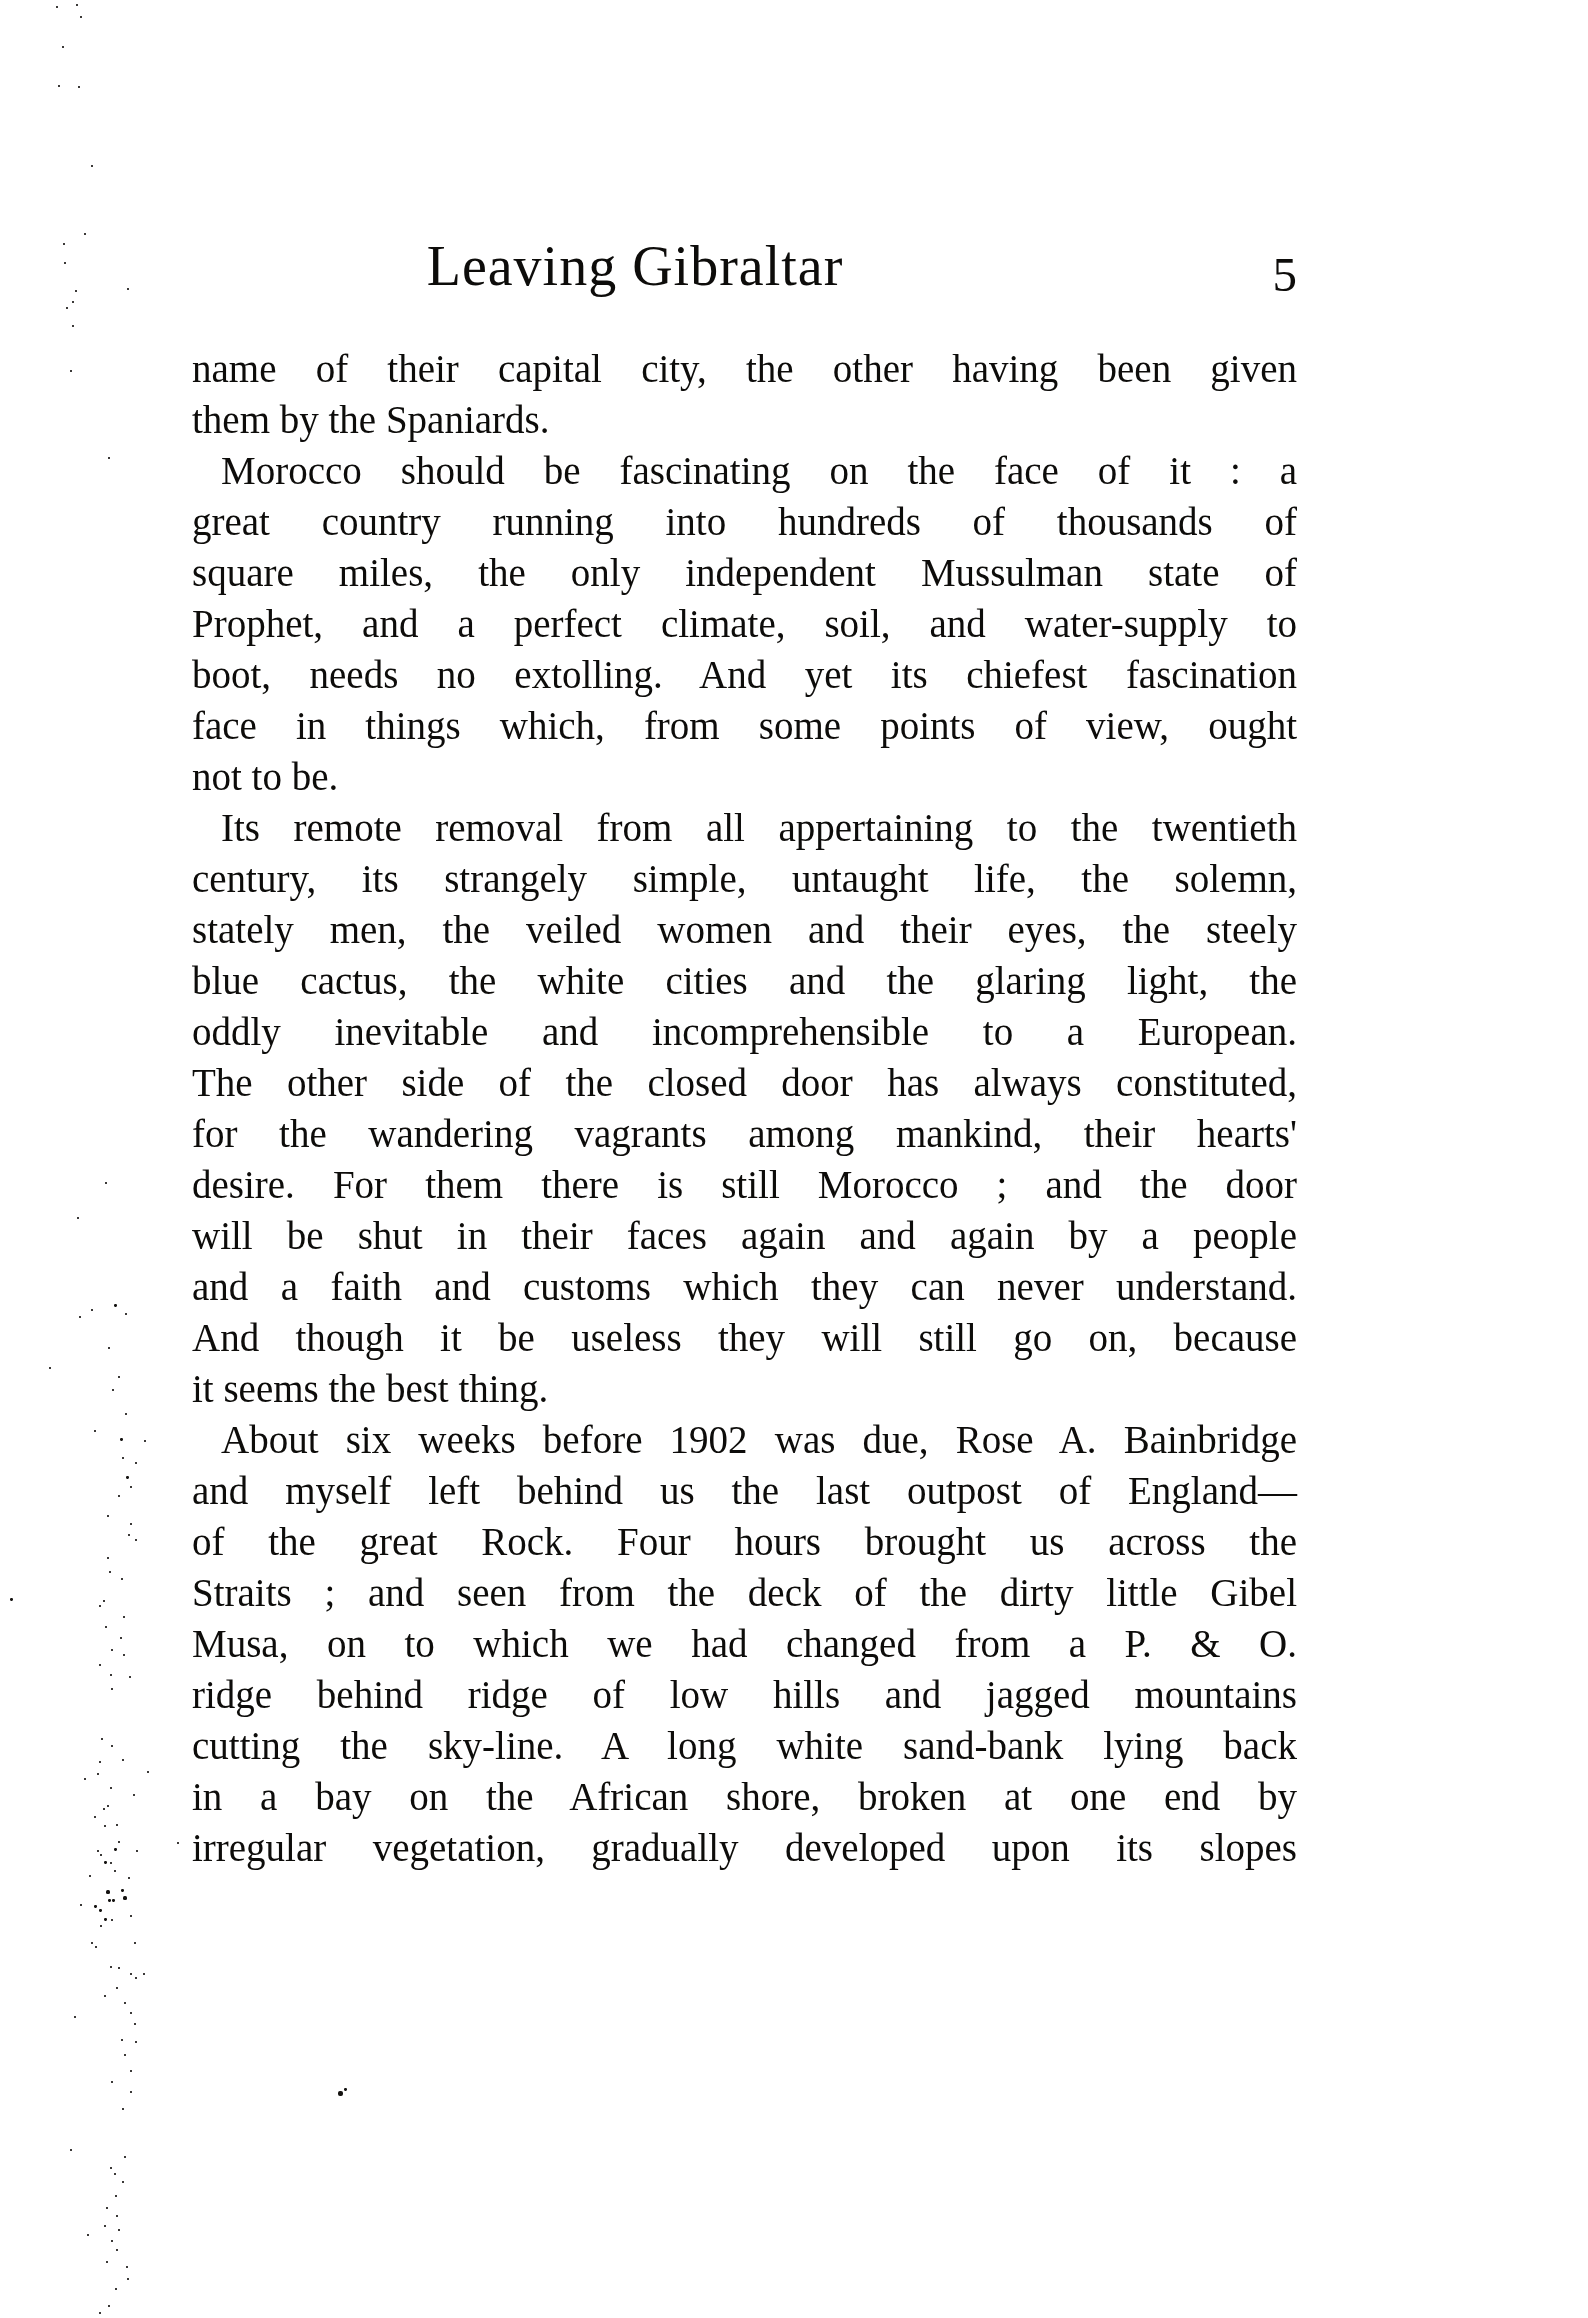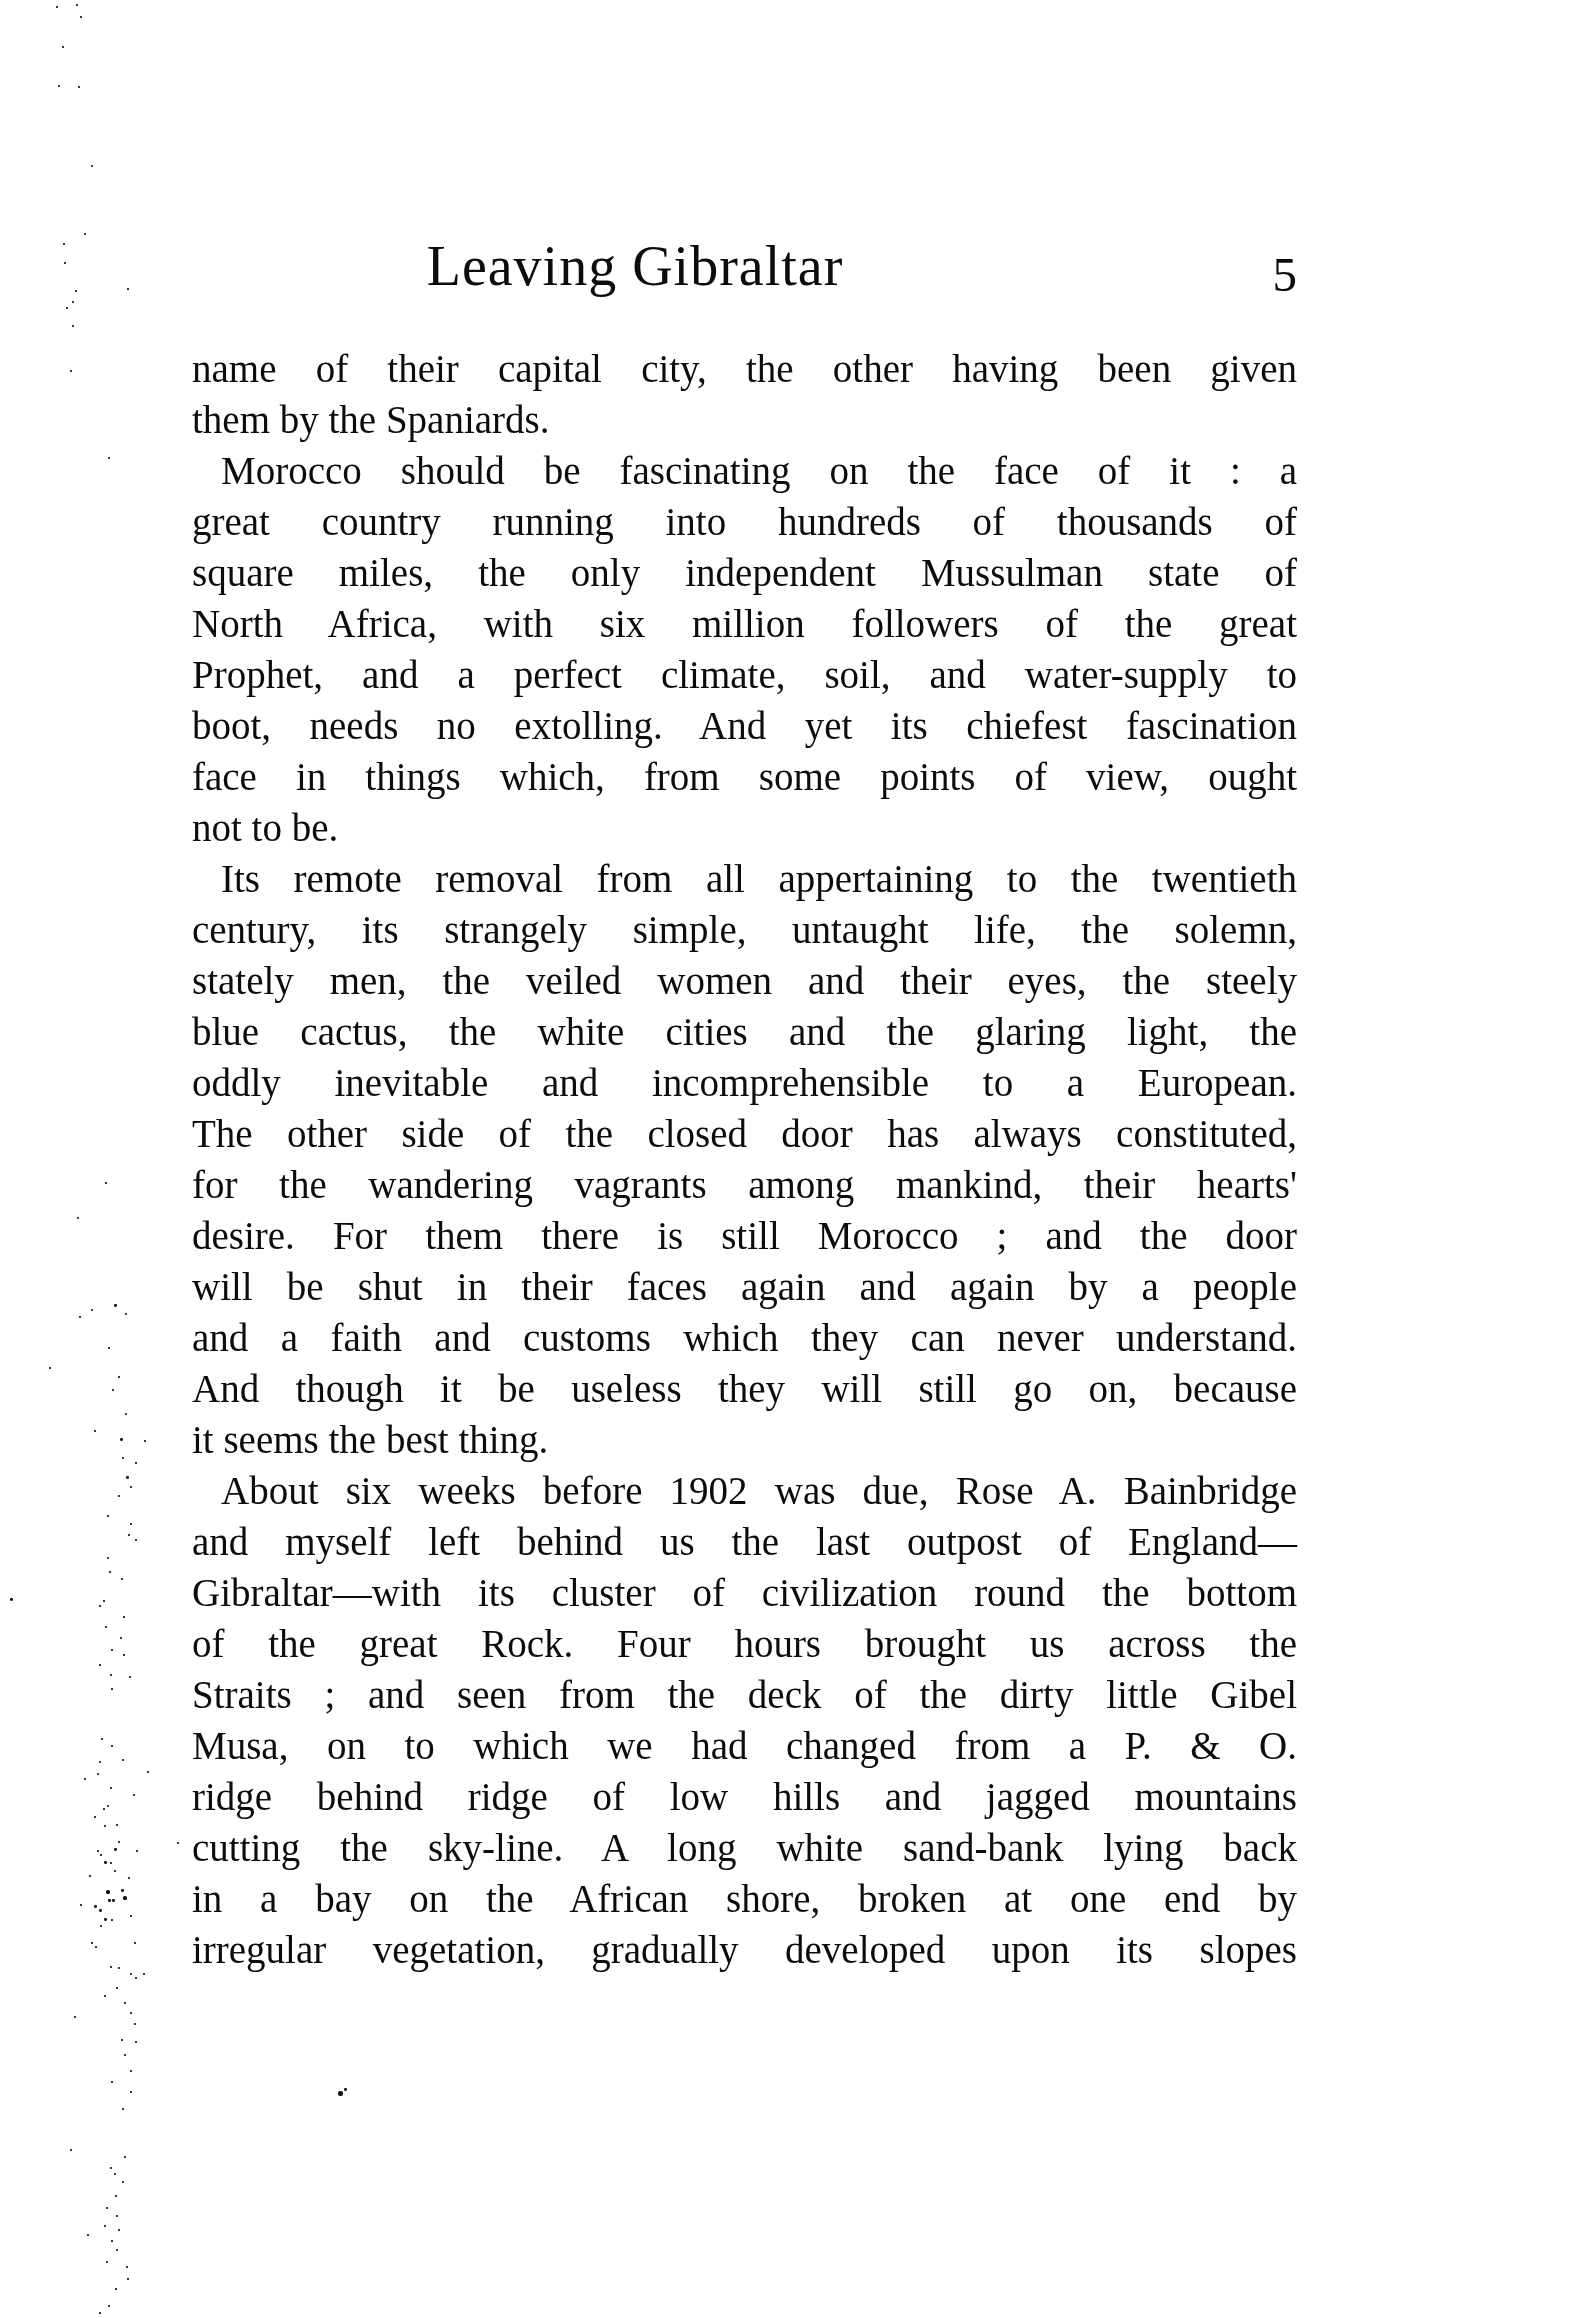--- a/index.html
+++ b/index.html
@@ -71,42 +71,40 @@
   </header>
 
   <main class="text-block">
 
     <div class="line">name of their capital city, the other having been given</div>
     <div class="line flush">them by the Spaniards.</div>
 
     <div class="line indent">Morocco should be fascinating on the face of it : a</div>
     <div class="line">great country running into hundreds of thousands of</div>
     <div class="line">square miles, the only independent Mussulman state of</div>
-    <div class="line">North Africa, with six million followers of the great</div>
     <div class="line">Prophet, and a perfect climate, soil, and water-supply to</div>
     <div class="line">boot, needs no extolling. And yet its chiefest fascination</div>
     <div class="line">face in things which, from some points of view, ought</div>
     <div class="line flush">not to be.</div>
 
     <div class="line indent">Its remote removal from all appertaining to the twentieth</div>
     <div class="line">century, its strangely simple, untaught life, the solemn,</div>
     <div class="line">stately men, the veiled women and their eyes, the steely</div>
     <div class="line">blue cactus, the white cities and the glaring light, the</div>
     <div class="line">oddly inevitable and incomprehensible to a European.</div>
     <div class="line">The other side of the closed door has always constituted,</div>
     <div class="line">for the wandering vagrants among mankind, their hearts'</div>
     <div class="line">desire. For them there is still Morocco ; and the door</div>
     <div class="line">will be shut in their faces again and again by a people</div>
     <div class="line">and a faith and customs which they can never understand.</div>
     <div class="line">And though it be useless they will still go on, because</div>
     <div class="line flush">it seems the best thing.</div>
 
     <div class="line indent">About six weeks before 1902 was due, Rose A. Bainbridge</div>
     <div class="line">and myself left behind us the last outpost of England—</div>
-    <div class="line">Gibraltar—with its cluster of civilization round the bottom</div>
     <div class="line">of the great Rock. Four hours brought us across the</div>
     <div class="line">
       <span>Straits ; and seen from the deck of the dirty little </span><span class="it">Gibel</span>
     </div>
     <div class="line">
       <span class="it">Musa,</span><span> on to which we had changed from a P. &amp; O.</span>
     </div>
     <div class="line">ridge behind ridge of low hills and jagged mountains</div>
     <div class="line">cutting the sky-line. A long white sand-bank lying back</div>
     <div class="line">in a bay on the African shore, broken at one end by</div>

